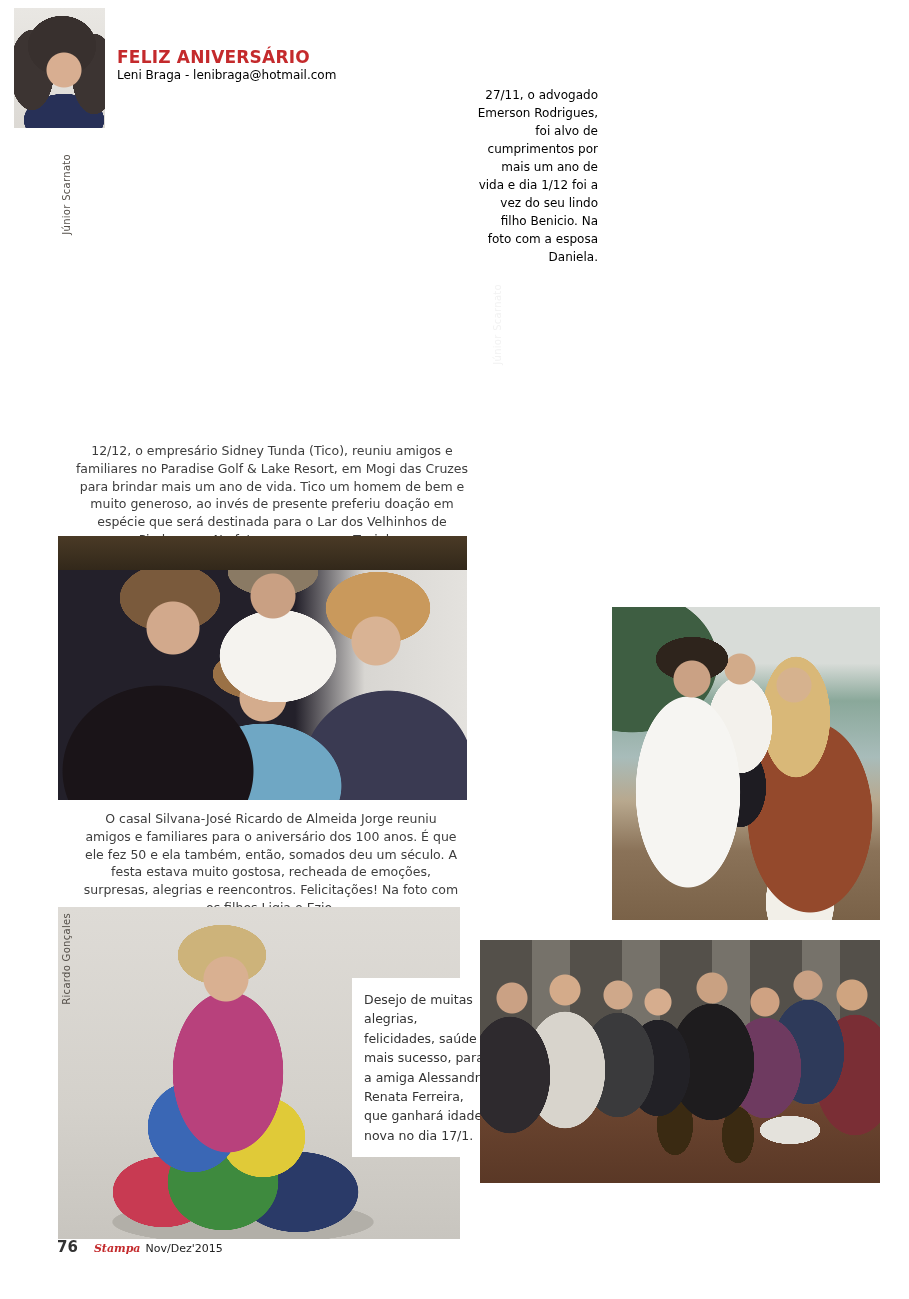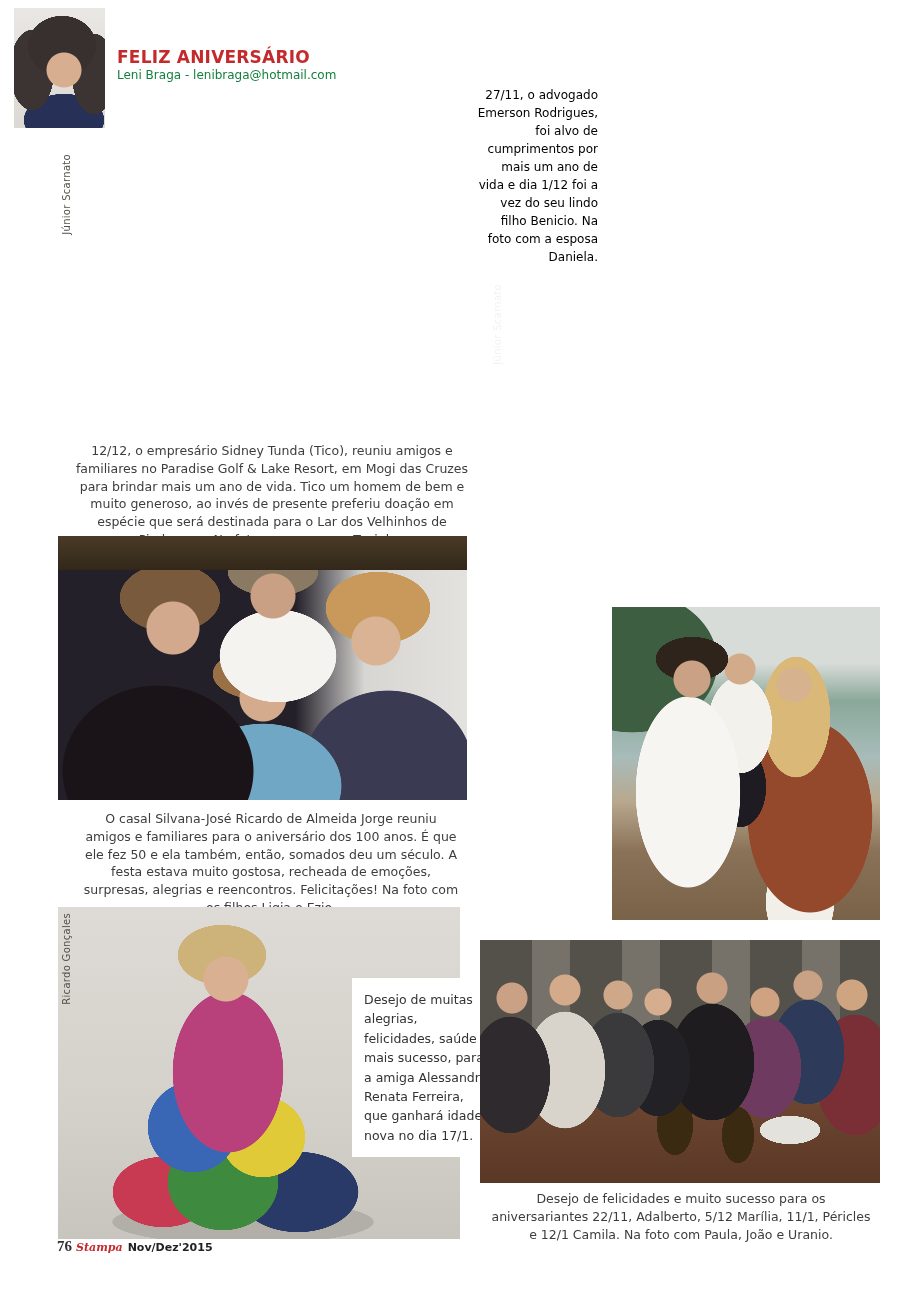--- a/index.html
+++ b/index.html
@@ -9,21 +9,21 @@
   
   #columnist-photo{position:absolute;left:14px;top:8px;width:91px;height:120px;
     background:
       radial-gradient(circle at 50px 62px,#d8ae91 0 17px,rgba(216,174,145,0) 18px),
       radial-gradient(ellipse 34px 30px at 48px 38px,#38302e 0 100%,rgba(56,48,46,0) 101%),
       radial-gradient(ellipse 22px 40px at 18px 62px,#3c3432 0 100%,rgba(60,52,50,0) 101%),
       radial-gradient(ellipse 22px 40px at 80px 66px,#3c3432 0 100%,rgba(60,52,50,0) 101%),
       radial-gradient(ellipse 40px 26px at 50px 112px,#273057 0 100%,rgba(39,48,87,0) 101%),
       linear-gradient(180deg,#e9e7e3 0%,#dcd9d4 100%);}
   #column-title{position:absolute;left:117px;top:47px;font-size:17px;font-weight:bold;color:#c42a2c;letter-spacing:0.2px;}
-  #column-byline{position:absolute;left:117px;top:68px;font-size:12px;color:#15803d;}
+  #column-byline{position:absolute;left:117px;top:68px;font-size:12px;color:#000000;}
 
   
   .photo{position:absolute;overflow:hidden;}
   .credit{position:absolute;top:6px;left:3px;writing-mode:vertical-rl;transform:rotate(180deg);
     font-size:10px;color:#55504a;letter-spacing:0.3px;white-space:nowrap;}
   .credit.light{color:#f2f2f2;}
   .caption{position:absolute;text-align:center;font-size:12.5px;line-height:1.42;color:#3d3d3d;}
   .sidetext{position:absolute;text-align:right;font-size:12px;line-height:1.5;color:#000000;}
 
   
@@ -158,23 +158,23 @@
   #caption-sidney{left:72px;top:442px;width:400px;}
   #caption-giovani{left:489px;top:540px;width:391px;}
   #caption-silvana{left:82px;top:810px;width:378px;}
   #text-andresa{left:478px;top:683px;width:130px;}
   #textbox-alessandra{position:absolute;left:352px;top:978px;width:126px;background:#ffffff;
     padding:12px 0 12px 12px;font-size:12.5px;line-height:1.55;color:#333;text-align:left;}
   #caption-group{left:490px;top:1190px;width:382px;}
 
   
   #footer{position:absolute;left:57px;top:1238px;font-size:11px;color:#2b2b2b;}
-  #footer .pagenum{font-size:15px;font-weight:bold;color:#333;margin-right:4px;font-family:Liberation Serif, serif;}
+  #footer .pagenum{font-size:15px;font-weight:bold;color:#333;margin-right:16px;}
   #footer .mag{font-family:"DejaVu Serif","Liberation Serif",serif;font-style:italic;font-weight:bold;color:#c42a2c;margin-right:5px;}
-  #footer .issue{font-weight:bold;color:#222;}
+  #footer .issue{font-weight:normal;color:#222;}
 </style>
 </head>
 <body>
 
 <div id="page">
 
   <div id="columnist-photo"></div>
   <div id="column-title">FELIZ ANIVERSÁRIO</div>
   <div id="column-byline">Leni Braga - lenibraga@hotmail.com</div>
 
@@ -194,19 +194,18 @@
   <div id="caption-silvana" class="caption">O casal Silvana-José Ricardo de Almeida Jorge reuniu amigos e familiares para o aniversário dos 100 anos. É que ele fez 50 e ela também, então, somados deu um século. A festa estava muito gostosa, recheada de emoções, surpresas, alegrias e reencontros. Felicitações! Na foto com os filhos Ligia e Ezio.</div>
 
   <div id="photo-andresa" class="photo"></div>
 
   <div id="photo-alessandra" class="photo">
     <span class="credit">Ricardo Gonçales</span>
   </div>
   <div id="textbox-alessandra">Desejo de muitas alegrias, felicidades, saúde e mais sucesso, para a amiga Alessandra Renata Ferreira, que ganhará idade nova no dia 17/1.</div>
 
   <div id="photo-group" class="photo"></div>
-  <div id="caption-group" class="caption">Desejo de felicidades e muito sucesso para os aniversariantes 22/11, Adalberto, 5/12 Marília, 11/1, Péricles e 12/1 Camila. Na foto com Paula, João e Uranio.</div>
 
   <div id="footer">
     <span class="pagenum">76</span><span class="mag">Stampa</span><span class="issue">Nov/Dez'2015</span>
   </div>
 
 </div>
 
 </body></html>

